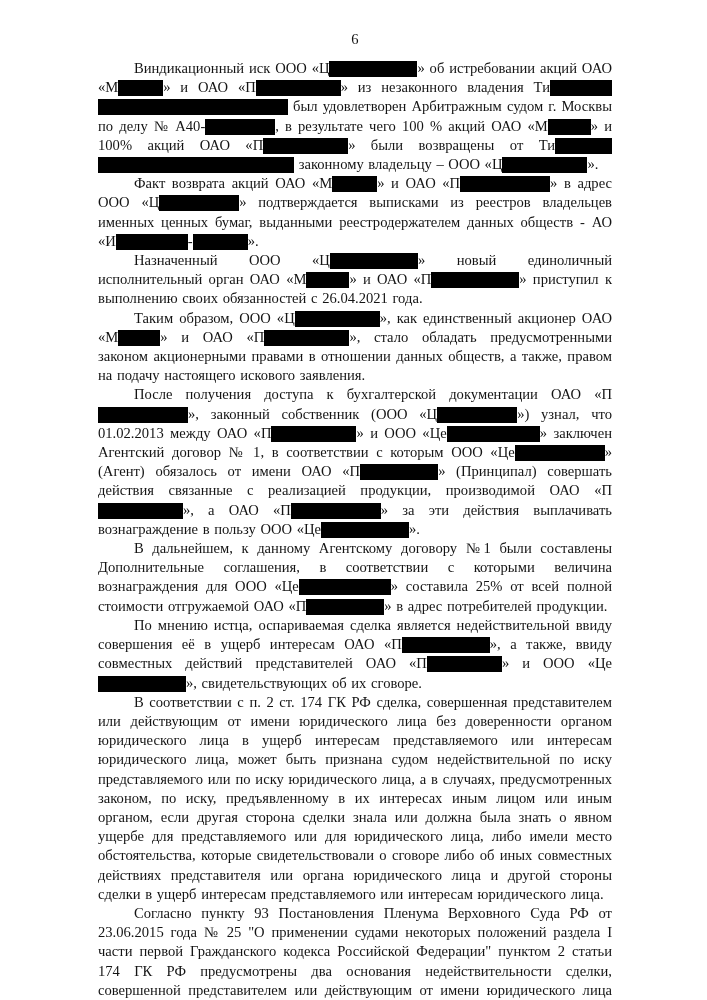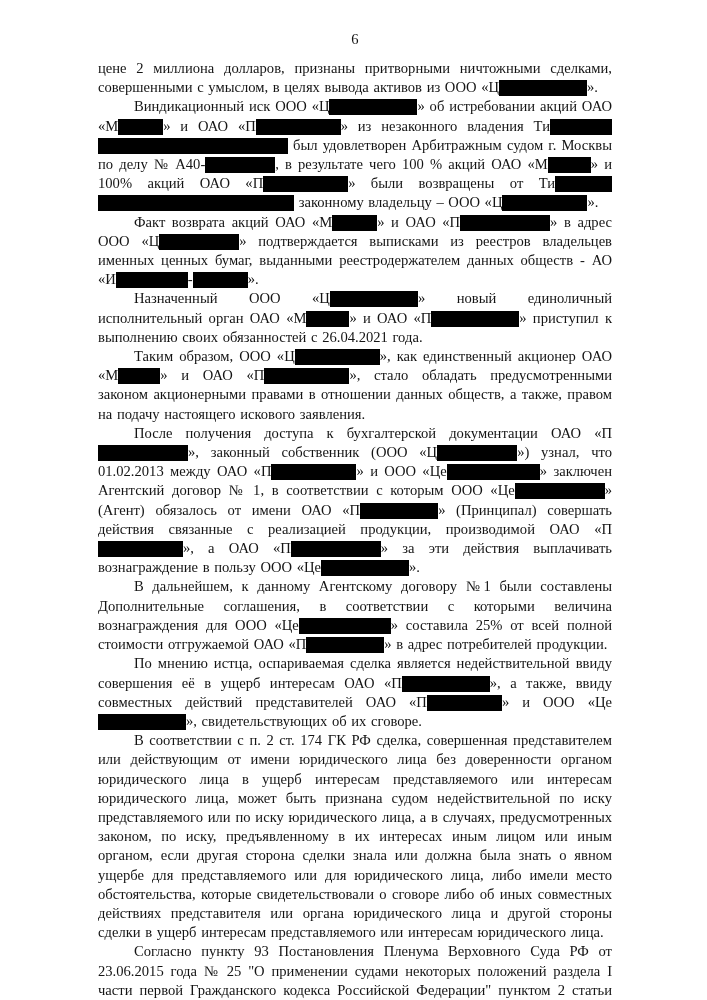--- a/index.html
+++ b/index.html
@@ -40,21 +40,20 @@
     background: #000000;
     vertical-align: -4px;
   }
 </style>
 </head>
 <body>
 
 <div class="page">
   <div class="page-number">6</div>
   <div class="doc-body">
-      <p class="para">цене 2 миллиона долларов, признаны притворными ничтожными сделками, совершенными с умыслом, в целях вывода активов из ООО «Ц<span class="redaction" style="width: 88px; background: rgb(0, 0, 0);"></span>».</p>
       <p class="para indent">Виндикационный иск ООО «Ц<span class="redaction" style="width: 88px; background: rgb(0, 0, 0);"></span>» об истребовании акций ОАО «М<span class="redaction" style="width: 45px; background: rgb(0, 0, 0);"></span>» и ОАО «П<span class="redaction" style="width: 85px; background: rgb(0, 0, 0);"></span>» из незаконного владения Ти<span class="redaction" style="width: 62px; background: rgb(0, 0, 0);"></span> <span class="redaction" style="width: 190px; background: rgb(0, 0, 0);"></span> был удовлетворен Арбитражным судом г. Москвы по делу № А40-<span class="redaction" style="width: 70px; background: rgb(0, 0, 0);"></span>, в результате чего 100 % акций ОАО «М<span class="redaction" style="width: 43px; background: rgb(0, 0, 0);"></span>» и 100% акций ОАО «П<span class="redaction" style="width: 85px; background: rgb(0, 0, 0);"></span>» были возвращены от Ти<span class="redaction" style="width: 57px; background: rgb(0, 0, 0);"></span> <span class="redaction" style="width: 196px; background: rgb(0, 0, 0);"></span> законному владельцу – ООО «Ц<span class="redaction" style="width: 85px; background: rgb(0, 0, 0);"></span>».</p>
       <p class="para indent">Факт возврата акций ОАО «М<span class="redaction" style="width: 45px; background: rgb(0, 0, 0);"></span>» и ОАО «П<span class="redaction" style="width: 90px; background: rgb(0, 0, 0);"></span>» в адрес ООО «Ц<span class="redaction" style="width: 80px; background: rgb(0, 0, 0);"></span>» подтверждается выписками из реестров владельцев именных ценных бумаг, выданными реестродержателем данных обществ - АО «И<span class="redaction" style="width: 72px; background: rgb(0, 0, 0);"></span>-<span class="redaction" style="width: 55px; background: rgb(0, 0, 0);"></span>».</p>
       <p class="para indent">Назначенный ООО «Ц<span class="redaction" style="width: 88px; background: rgb(0, 0, 0);"></span>» новый единоличный исполнительный орган ОАО «М<span class="redaction" style="width: 43px; background: rgb(0, 0, 0);"></span>» и ОАО «П<span class="redaction" style="width: 88px; background: rgb(0, 0, 0);"></span>» приступил к выполнению своих обязанностей с 26.04.2021 года.</p>
       <p class="para indent">Таким образом, ООО «Ц<span class="redaction" style="width: 85px; background: rgb(0, 0, 0);"></span>», как единственный акционер ОАО «М<span class="redaction" style="width: 42px; background: rgb(0, 0, 0);"></span>» и ОАО «П<span class="redaction" style="width: 85px; background: rgb(0, 0, 0);"></span>», стало обладать предусмотренными законом акционерными правами в отношении данных обществ, а также, правом на подачу настоящего искового заявления.</p>
       <p class="para indent">После получения доступа к бухгалтерской документации ОАО «П<span class="redaction" style="width: 90px; background: rgb(0, 0, 0);"></span>», законный собственник (ООО «Ц<span class="redaction" style="width: 80px; background: rgb(0, 0, 0);"></span>») узнал, что 01.02.2013 между ОАО «П<span class="redaction" style="width: 85px; background: rgb(0, 0, 0);"></span>» и ООО «Це<span class="redaction" style="width: 93px; background: rgb(0, 0, 0);"></span>» заключен Агентский договор № 1, в соответствии с которым ООО «Це<span class="redaction" style="width: 90px; background: rgb(0, 0, 0);"></span>» (Агент) обязалось от имени ОАО «П<span class="redaction" style="width: 78px; background: rgb(0, 0, 0);"></span>» (Принципал) совершать действия связанные с реализацией продукции, производимой ОАО «П<span class="redaction" style="width: 85px; background: rgb(0, 0, 0);"></span>», а ОАО «П<span class="redaction" style="width: 90px; background: rgb(0, 0, 0);"></span>» за эти действия выплачивать вознаграждение в пользу ООО «Це<span class="redaction" style="width: 88px; background: rgb(0, 0, 0);"></span>».</p>
       <p class="para indent">В дальнейшем, к данному Агентскому договору №1 были составлены Дополнительные соглашения, в соответствии с которыми величина вознаграждения для ООО «Це<span class="redaction" style="width: 92px; background: rgb(0, 0, 0);"></span>» составила 25% от всей полной стоимости отгружаемой ОАО «П<span class="redaction" style="width: 78px; background: rgb(0, 0, 0);"></span>» в адрес потребителей продукции.</p>
       <p class="para indent">По мнению истца, оспариваемая сделка является недействительной ввиду совершения её в ущерб интересам ОАО «П<span class="redaction" style="width: 88px; background: rgb(0, 0, 0);"></span>», а также, ввиду совместных действий представителей ОАО «П<span class="redaction" style="width: 75px; background: rgb(0, 0, 0);"></span>» и ООО «Це<span class="redaction" style="width: 88px; background: rgb(0, 0, 0);"></span>», свидетельствующих об их сговоре.</p>
       <p class="para indent">В соответствии с п. 2 ст. 174 ГК РФ сделка, совершенная представителем или действующим от имени юридического лица без доверенности органом юридического лица в ущерб интересам представляемого или интересам юридического лица, может быть признана судом недействительной по иску представляемого или по иску юридического лица, а в случаях, предусмотренных законом, по иску, предъявленному в их интересах иным лицом или иным органом, если другая сторона сделки знала или должна была знать о явном ущербе для представляемого или для юридического лица, либо имели место обстоятельства, которые свидетельствовали о сговоре либо об иных совместных действиях представителя или органа юридического лица и другой стороны сделки в ущерб интересам представляемого или интересам юридического лица.</p>
       <p class="para indent">Согласно пункту 93 Постановления Пленума Верховного Суда РФ от 23.06.2015 года № 25 "О применении судами некоторых положений раздела I части первой Гражданского кодекса Российской Федерации" пунктом 2 статьи 174 ГК РФ предусмотрены два основания недействительности сделки, совершенной представителем или действующим от имени юридического лица без доверенности органом юридического лица.</p>
     </div>

